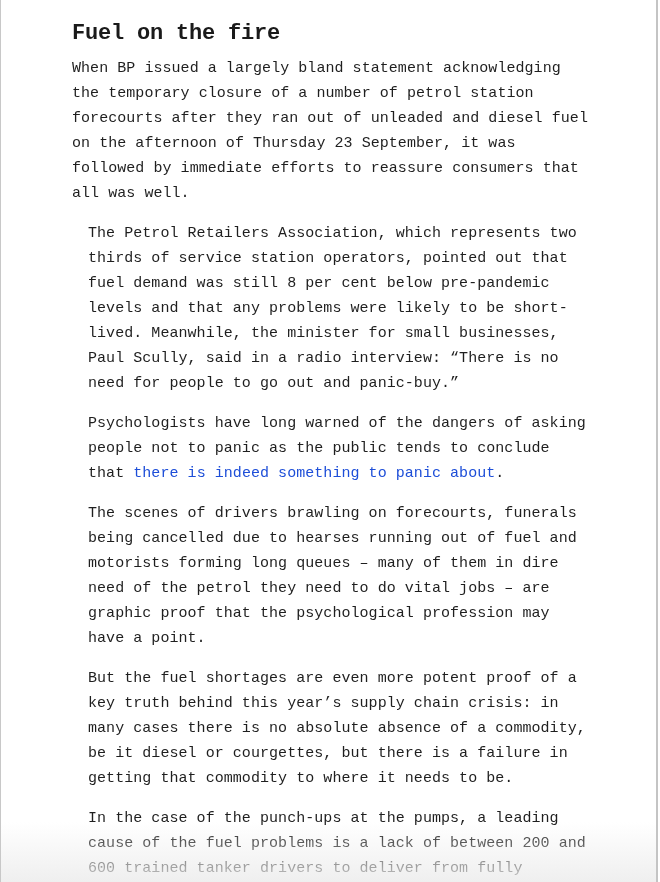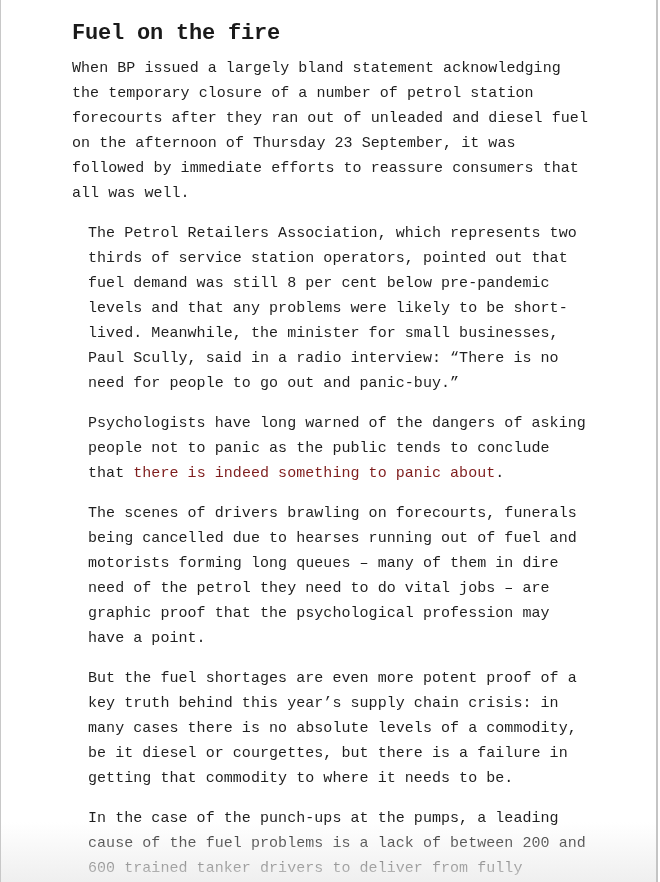--- a/index.html
+++ b/index.html
@@ -44,21 +44,21 @@
     .article p {
       margin: 0;
       font-size: 15px;
       line-height: 25px;
       color: #1f1f1f;
       letter-spacing: 0.05px;
     }
     .article h2 + p { margin-top: 8px; }
     .article p + p { margin-top: 15px; margin-left: 16px; }
     .article a {
-      color: #7f1d1d;
+      color: #1d4ed8;
       text-decoration: none;
     }
     .article b.i-mark { font-weight: 700; }
     .fade {
       position: absolute;
       left: 0;
       right: 0;
       bottom: 0;
       height: 60px;
       background: linear-gradient(to bottom, rgba(238,238,238,0) 0%, rgba(236,236,236,0.85) 100%);
@@ -73,20 +73,20 @@
     <h2>Fuel on the fire</h2>
 
     <p>When BP issued a largely bland statement acknowledging the temporary closure of a number of petrol station forecourts after they ran out of unleaded and diesel fuel on the afternoon of Thursday 23 September, it was followed by immediate efforts to reassure consumers that all was well.</p>
 
     <p>The Petrol Retailers Association, which represents two thirds of service station operators, pointed out that fuel demand was still 8 per cent below pre-pandemic levels and that any problems were likely to be short-lived. Meanwhile, the minister for small businesses, Paul Scully,  said in a radio interview: “There is no need for people to go out and panic-buy.”</p>
 
     <p><span>Psychologists have long warned of the dangers of asking people not to panic as the public tends to conclude that </span><a>there is indeed something to panic about</a><span>.</span></p>
 
     <p>The scenes of drivers brawling on forecourts, funerals being cancelled due to hearses running out of fuel and motorists forming long queues – many of them in dire need of the petrol they need to do vital jobs –  are graphic proof that the psychological profession may have a point.</p>
 
-    <p>But the fuel shortages are even more potent proof of a key truth behind this year’s supply chain crisis: in many cases there is no absolute levels of a commodity, be it diesel or courgettes, but there is a failure in getting that commodity to where it needs to be.</p>
+    <p>But the fuel shortages are even more potent proof of a key truth behind this year’s supply chain crisis: in many cases there is no absolute absence of a commodity, be it diesel or courgettes, but there is a failure in getting that commodity to where it needs to be.</p>
 
 
     <p>In the case of the punch-ups at the pumps, a leading cause of the fuel problems is a lack of between 200 and 600 trained tanker drivers to deliver from fully stocked refineries and terminals.</p>
 
   </article>
   <div class="fade"></div>
 </div>
 
 </body></html>

